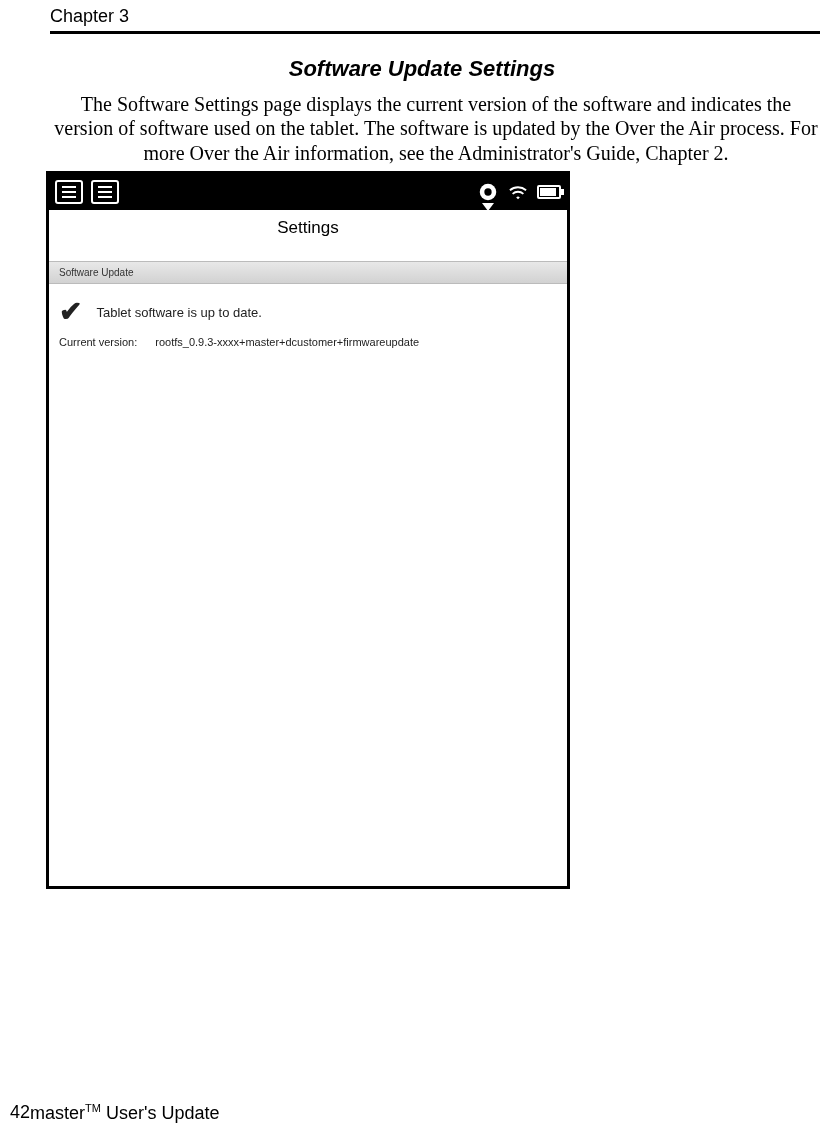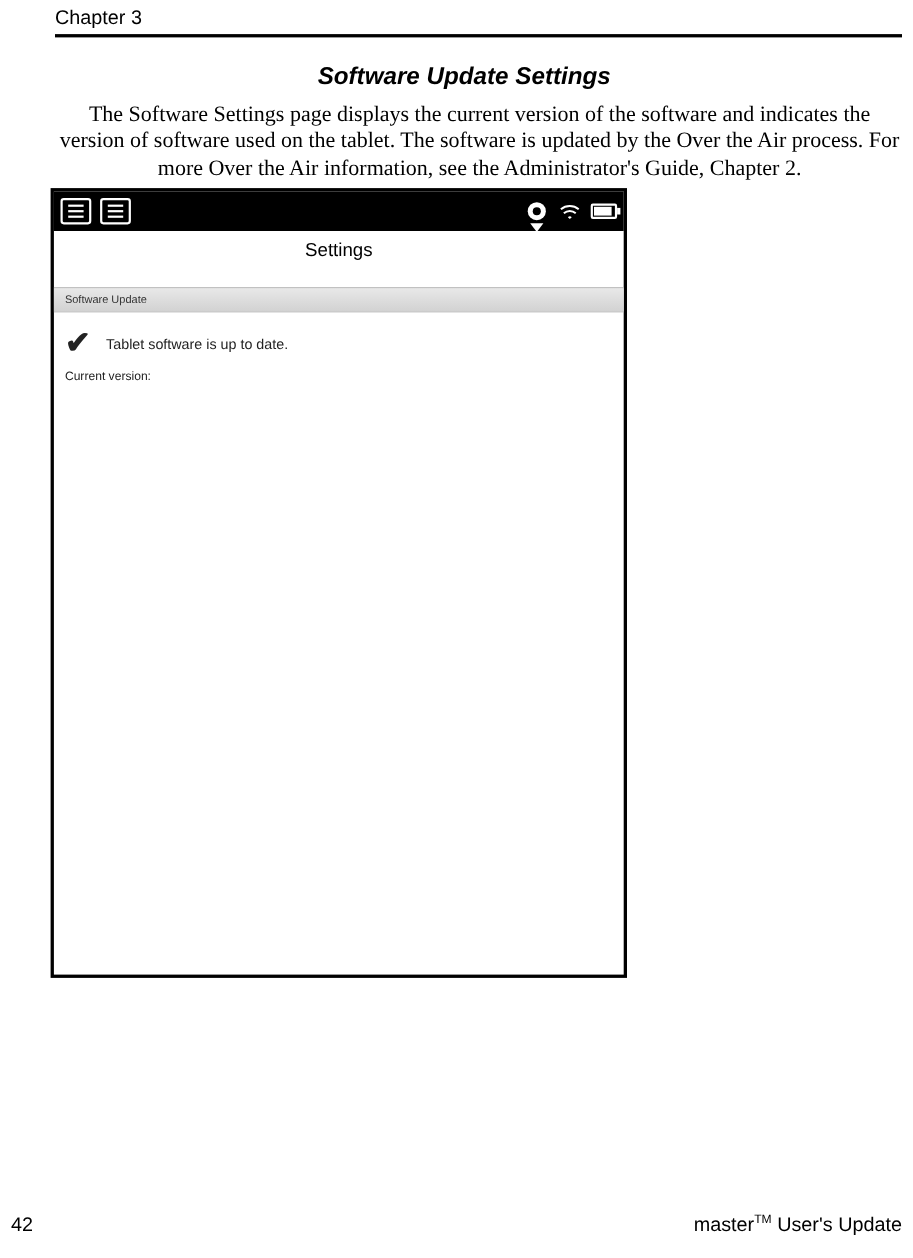--- a/index.html
+++ b/index.html
@@ -157,21 +157,21 @@
     display: flex;
     gap: 18px;
     font-size: 11px;
   }
   .footer {
     position: absolute;
     bottom: 20px;
     left: 10px;
     right: 10px;
     display: flex;
-    justify-content: space-between;
+    justify-content: flex-start;
     font-family: Arial, Helvetica, sans-serif;
     font-size: 18px;
   }
   .footer .right sup { font-size: 11px; }
 </style>
 </head>
 <body>
 
 <div class="page">
   <div class="chapter-header">Chapter 3</div>
@@ -215,20 +215,21 @@
 
     <div class="ss-subheader">Software Update</div>
 
     <div class="ss-content">
       <div class="status-row">
         <span class="check">✔</span>
         <span>Tablet software is up to date.</span>
       </div>
       <div class="version-row">
         <span>Current version:</span>
+        <span>rootfs_0.9.3-xxxx+master+dcustomer+firmwareupdate</span>
       </div>
     </div>
   </div>
 </div>
 
 <div class="footer">
   <span class="left">42</span>
   <span class="right">
     <span>master</span><sup>TM</sup><span> User's Update</span>
   </span>

